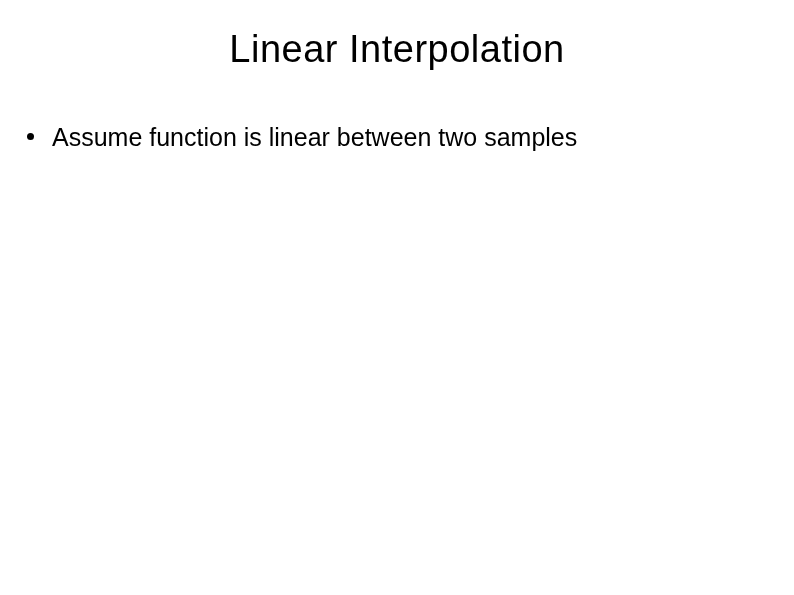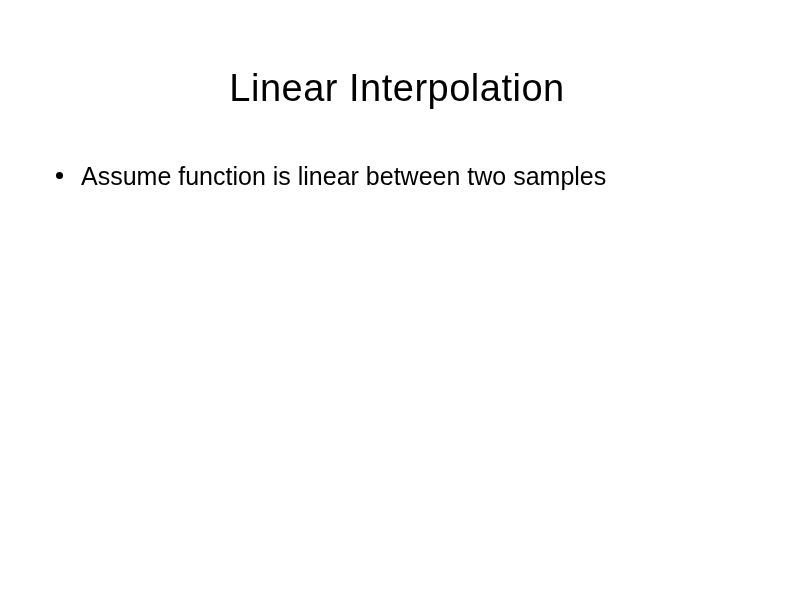--- a/index.html
+++ b/index.html
@@ -14,25 +14,24 @@
       font-family: Arial, Helvetica, sans-serif;
       color: #000000;
       position: relative;
     }
     .slide-title {
       text-align: center;
       font-size: 38px;
       font-weight: normal;
       padding-top: 28px;
       letter-spacing: 0.5px;
-      margin-top: 39px;
     }
     .content {
       padding-top: 50px;
-      padding-left: 56px;
+      padding-left: 27px;
       padding-right: 40px;
     }
     .bullet-item {
       display: flex;
       align-items: flex-start;
       gap: 18px;
     }
     .bullet-dot {
       width: 7px;
       height: 7px;

